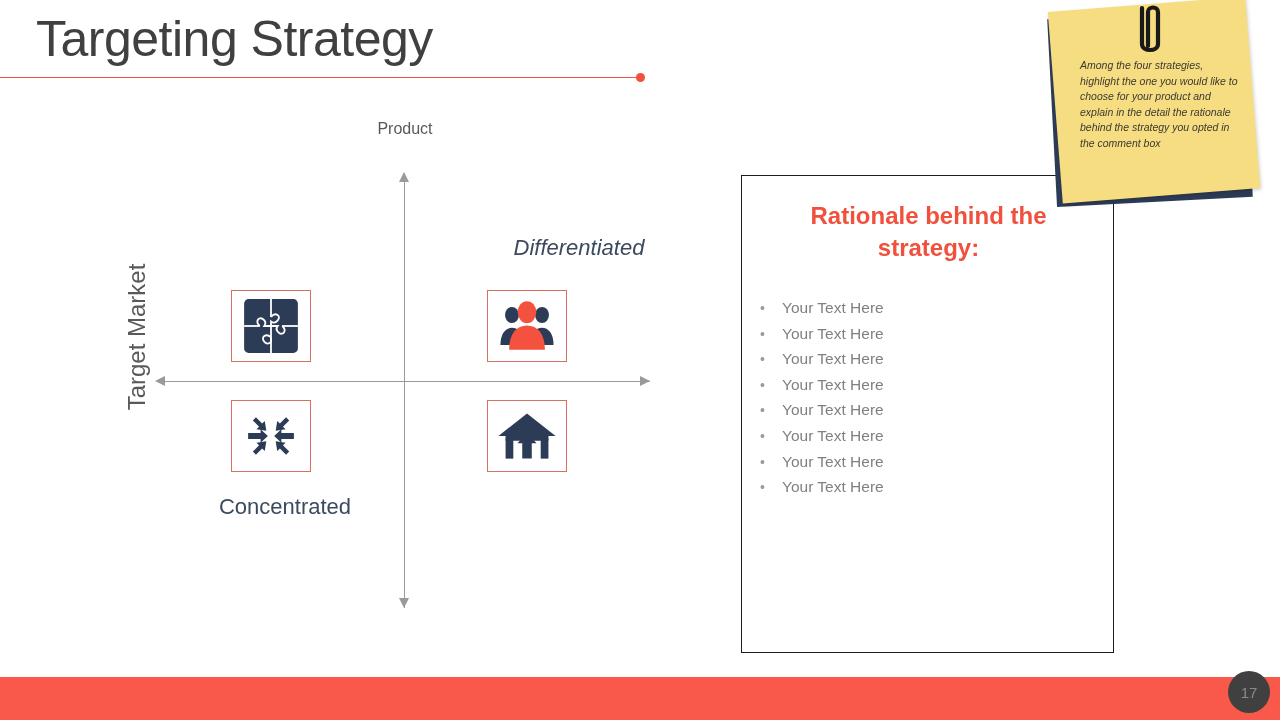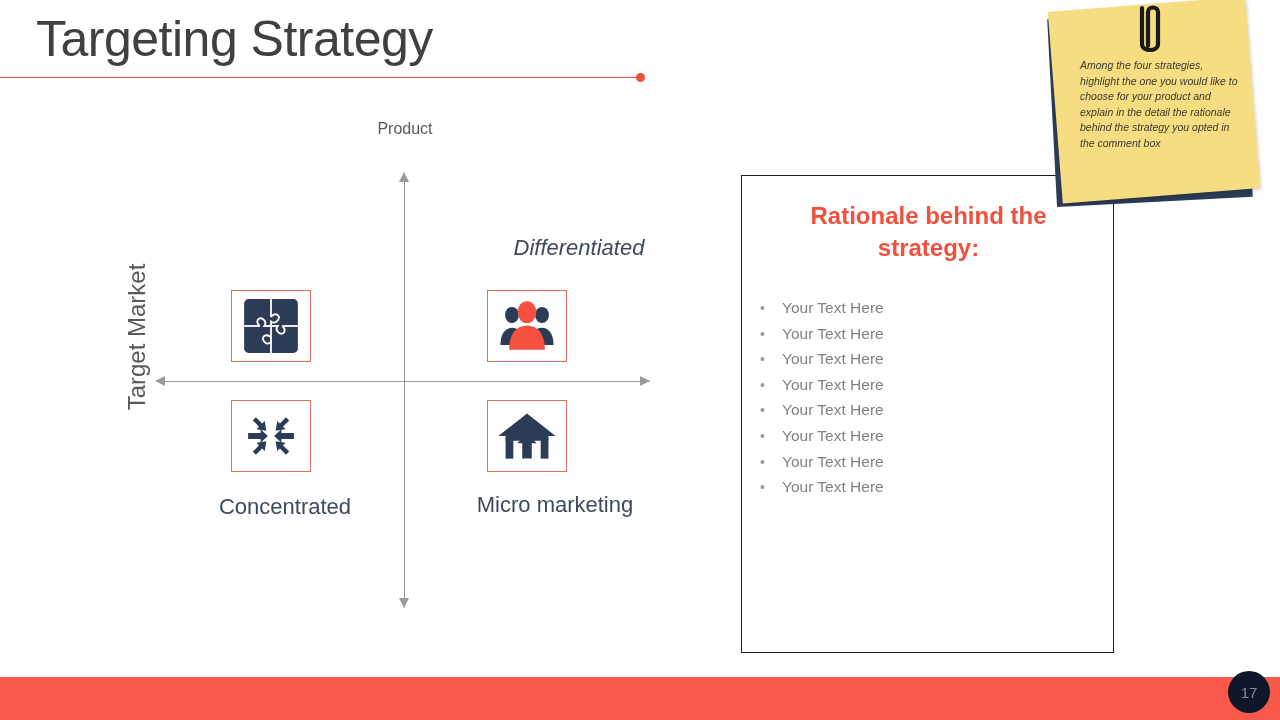--- a/index.html
+++ b/index.html
@@ -255,21 +255,21 @@
     height: 43px;
     background: #f9594a;
   }
   #page-badge {
     position: absolute;
     left: 1228px;
     top: 671px;
     width: 42px;
     height: 42px;
     border-radius: 21px;
-    background: #0f172a;
+    background: #404040;
     display: flex;
     align-items: center;
     justify-content: center;
     font-size: 15px;
     color: #8a8a8a;
   }
 </style>
 </head>
 <body>
 
@@ -286,21 +286,20 @@
 
     <div class="axis-line" id="v-axis"></div>
     <div class="axis-line" id="h-axis"></div>
     <div class="arrow" id="arrow-up"></div>
     <div class="arrow" id="arrow-down"></div>
     <div class="arrow" id="arrow-left"></div>
     <div class="arrow" id="arrow-right"></div>
 
     <div class="quad-label" id="label-differentiated">Differentiated</div>
     <div class="quad-label" id="label-concentrated">Concentrated</div>
-    <div class="quad-label" id="label-micro">Micro marketing</div>
 
     <div class="icon-box" id="icon-box-undifferentiated">
       <svg width="56" height="56" viewBox="0 0 100 100">
         <rect x="2" y="2" width="96" height="96" rx="8" fill="#2d3c56"></rect>
         <g stroke="#ffffff" stroke-width="3.2" fill="none">
           <path d="M50 2 L50 34"></path>
           <path d="M50 34 c8 -10 19 -2 12 6 c-4 5 -8 5 -12 2 L50 50"></path>
           <path d="M2 50 L30 50"></path>
           <path d="M30 50 c-9 -8 -2 -18 6 -12 c5 4 5 8 2 12 L50 50"></path>
           <path d="M98 50 L70 50"></path>

